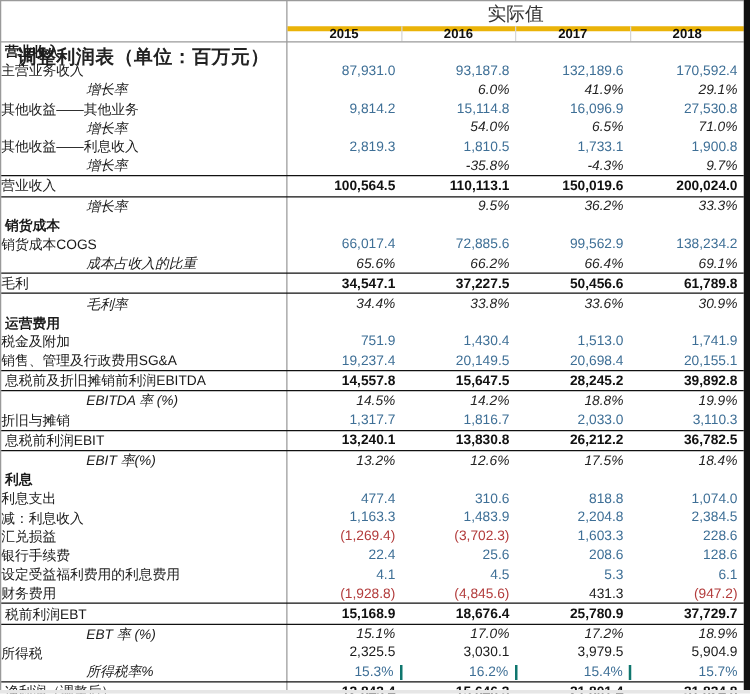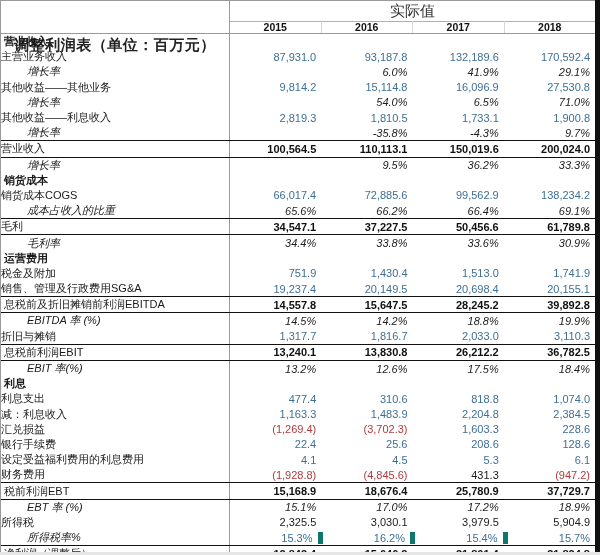--- a/index.html
+++ b/index.html
@@ -9,48 +9,48 @@
              border-left: 1px solid #9a9a9a; border-top: 1px solid #9a9a9a; box-sizing: border-box; }
     .right-edge { position: absolute; left: 595px; top: 0; width: 5px; height: 552px; background: #111; }
     .bottom-strip { position: absolute; left: 0; top: 552px; width: 600px; height: 3px; background: #e6e6e6; }
 
     
     .hdr-title { position: absolute; left: 1px; top: 1px; width: 228px; height: 32px;
                  font-size: 15px; font-weight: bold; display: flex; align-items: center; justify-content: center;
                  color: #222; letter-spacing: 0.5px; margin-top: 28px; }
     .hdr-actual { position: absolute; left: 230px; top: 1px; width: 365px; height: 20px;
                   font-size: 15px; display: flex; align-items: center; justify-content: center; color: #333;
-                  border-bottom: 1px solid #eab308; }
+                  border-bottom: 4px solid #eab308; }
     .hdr-years { position: absolute; left: 230px; top: 21px; width: 365px; height: 12px; display: flex; }
     .hdr-year { flex: 1; font-size: 10.5px; font-weight: bold; text-align: center; line-height: 12px;
                 border-left: 1px solid #d6d6d6; color: #111; }
     .hdr-year:first-child { border-left: none; }
     .hdr-line { position: absolute; left: 0; top: 33px; width: 595px; height: 1px; background: #9a9a9a; }
     .vsep { position: absolute; left: 229px; top: 0; width: 1px; height: 552px; background: #9a9a9a; }
 
     
     .tbl { position: absolute; left: 1px; top: 34px; width: 594px; }
     .row { position: relative; height: 15.2px; display: flex; align-items: center; font-size: 11px; }
     .row .lbl { width: 228px; white-space: nowrap; overflow: hidden; box-sizing: border-box; }
     .row .vals { display: flex; width: 365px; margin-left: 1px; }
     .row .v { flex: 1; text-align: right; padding-right: 5px; box-sizing: border-box; white-space: nowrap; }
     .ind0 .lbl { padding-left: 3px; }
     .ind1 .lbl { }
-    .ind2 .lbl { padding-left: 26px; font-style: italic; }
+    .ind2 .lbl { padding-left: 68px; font-style: italic; }
     .pct .v { font-style: italic; color: #222; }
     .blue .v { color: #3e6f96; }
     .black .v { color: #1a1a1a; }
     .mixed .v.neg { color: #b23b3b; }
     .mixed .v.pos { color: #1a1a1a; }
     .bluepct .v { color: #3e6f96; }
     .total { border-top: 1.5px solid #111; border-bottom: 1.5px solid #111; }
     .total .lbl { font-weight: normal; }
     .total .v { font-weight: bold; color: #111; }
     .section .lbl { font-weight: bold; }
-    .bluepct .v + .v { border-left: 5px solid #0f766e; }
+    .bluepct .v + .v { border-left: 2px solid #0f766e; }
   </style>
 </head>
 <body>
 
 <div class="frame"></div>
 <div class="vsep"></div>
 
 <div class="hdr-title">调整利润表（单位：百万元）</div>
 <div class="hdr-actual">实际值</div>
 <div class="hdr-years">

